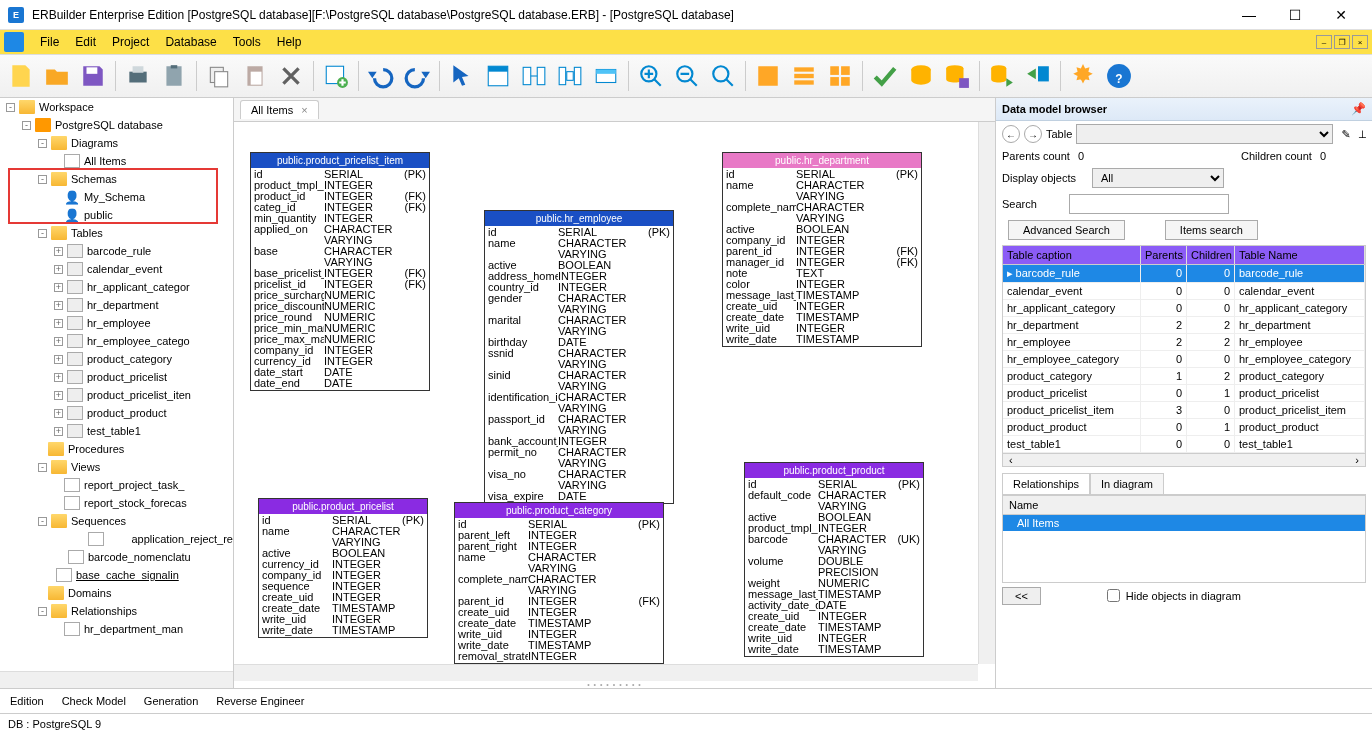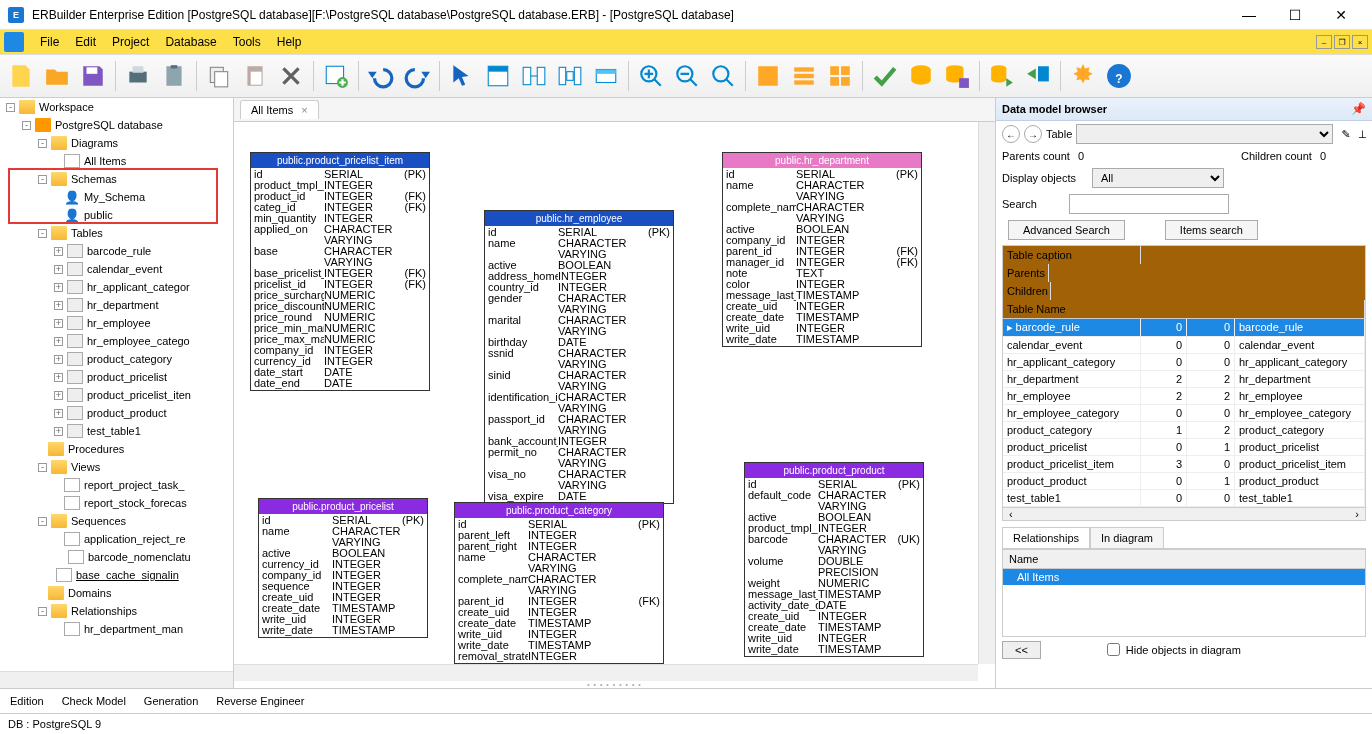--- a/index.html
+++ b/index.html
@@ -48,21 +48,21 @@
 .entity .row .ct { flex: 1; overflow: hidden; }
 .entity .row .ck { width: 24px; text-align: right; }
 .right-panel { width: 376px; display: flex; flex-direction: column; background: #fff; }
 .rp-title { background: linear-gradient(#eaf2fb,#dde9f7); border-bottom: 1px solid #c0d0e0; padding: 4px 6px; font-weight: bold; font-size: 12px; display: flex; align-items: center; }
 .rp-title .pin { margin-left: auto; font-size: 12px; }
 .rp-row { display: flex; align-items: center; padding: 3px 6px; gap: 4px; font-size: 11px; }
 .rp-row .nav-btn { width: 18px; height: 18px; border: 1px solid #aaa; border-radius: 9px; display: flex; align-items: center; justify-content: center; font-size: 10px; }
 .rp-row input[type=text], .rp-row select { border: 1px solid #aaa; height: 20px; padding: 0 4px; font-size: 11px; }
 .rp-btn { border: 1px solid #aaa; background: #f5f5f5; padding: 3px 14px; font-size: 11px; }
 .grid { border: 1px solid #ccc; margin: 2px 6px; font-size: 11px; }
-.grid .ghdr { display: flex; background: #a16207; border-bottom: 1px solid #ccc; flex-direction: column; }
+.grid .ghdr { display: flex; background: #8b5cf6; border-bottom: 1px solid #ccc; }
 .grid .ghdr > div { padding: 3px 4px; border-right: 1px solid #ddd; font-size: 11px; }
 .grid .grow { display: flex; border-bottom: 1px solid #eee; }
 .grid .grow > div { padding: 2px 4px; border-right: 1px solid #eee; overflow: hidden; white-space: nowrap; }
 .grid .grow.sel { background: #1e88e5; color: #fff; }
 .grid .gc-cap { width: 138px; }
 .grid .gc-par { width: 46px; text-align: right; }
 .grid .gc-chi { width: 48px; text-align: right; }
 .grid .gc-name { flex: 1; }
 .sub-tabs { display: flex; border-bottom: 1px solid #ccc; margin: 4px 6px 0; }
 .sub-tabs .stab { padding: 4px 10px; border: 1px solid #ccc; border-bottom: none; background: #f5f5f5; font-size: 11px; }
@@ -414,21 +414,21 @@
         <div class="tree-node" style="padding-left: 52px;">
           <span class="expander"></span>
           <span class="ticon doc-icon"></span>
           <span>report_stock_forecas</span>
         </div>
         <div class="tree-node" style="padding-left: 36px;">
           <span class="expander box">-</span>
           <span class="ticon folder"></span>
           <span>Sequences</span>
         </div>
-        <div class="tree-node" style="padding-left: 52px;">
+        <div class="tree-node" style="padding-left: 52px; justify-content: space-between;">
           <span class="expander"></span>
           <span class="ticon doc-icon"></span>
           <span>application_reject_re</span>
         </div>
         <div class="tree-node" style="padding-left: 56px;">
           <span class="expander"></span>
           <span class="ticon doc-icon"></span>
           <span>barcode_nomenclatu</span>
         </div>
         <div class="tree-node" style="padding-left: 44px; text-decoration: underline;">

